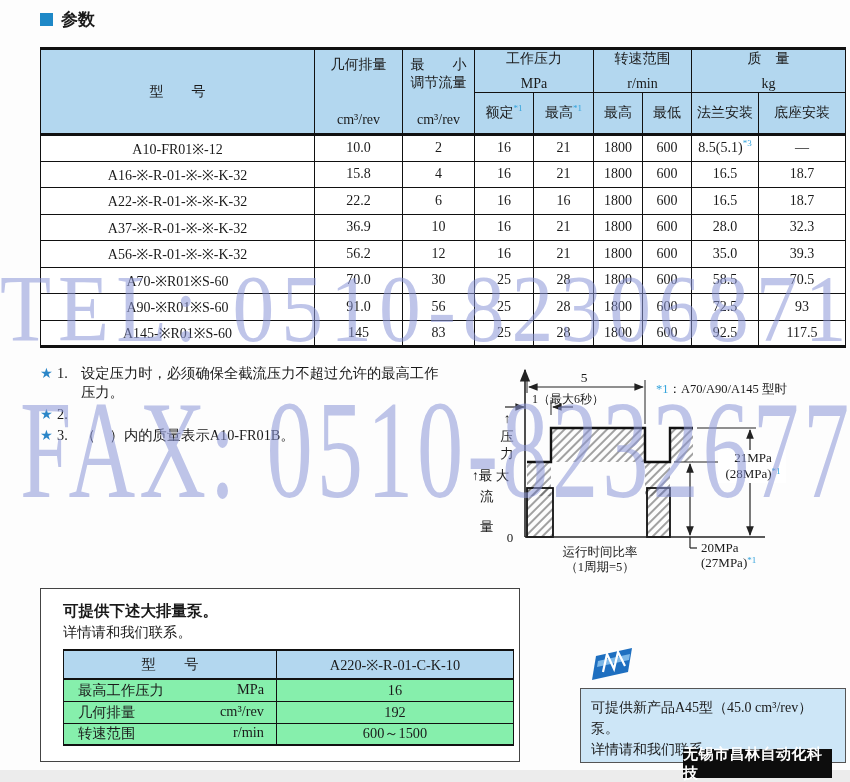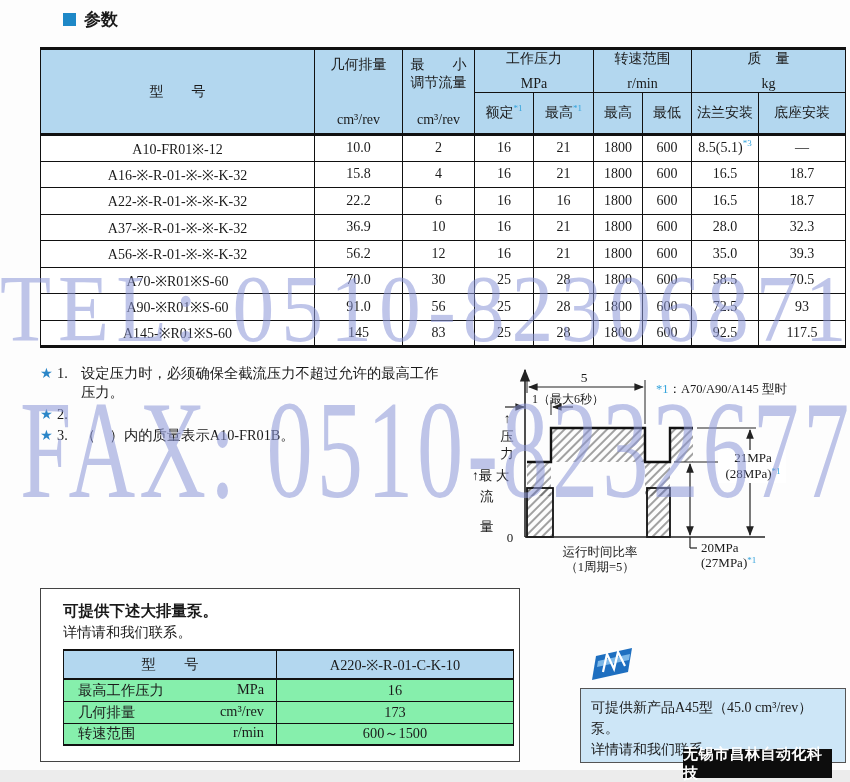--- a/index.html
+++ b/index.html
@@ -3,21 +3,21 @@
 <meta charset="utf-8">
 <style>
   * { margin:0; padding:0; box-sizing:border-box; }
   body { background:#ffffff; }
   #page {
     position:relative; width:850px; height:782px; margin:0 auto;
     background:#fdfdfd; overflow:hidden;
     font-family:"Liberation Serif","DejaVu Serif",serif; color:#1a1a1a;
   }
   
-  .sec-title { position:absolute; left:40px; top:8px; display:flex; align-items:center; gap:8px;margin-left:23px; }
+  .sec-title { position:absolute; left:40px; top:8px; display:flex; align-items:center; gap:8px; }
   .sec-sq { width:13px; height:13px; background:#1e88c7; }
   .sec-txt { font-family:"Liberation Sans","DejaVu Sans",sans-serif; font-weight:bold; font-size:17px; }
 
   
   table.main {
     position:absolute; left:40px; top:47px; width:805px;
     border-collapse:collapse; table-layout:fixed;
     border-left:1.5px solid #111; border-right:1.5px solid #111;
     border-top:3px solid #111; border-bottom:3px solid #111;
     font-size:14px;
@@ -357,21 +357,21 @@
           </td>
           <td class="val">16</td>
         </tr>
         <tr>
           <td>
             <div class="lbl-unit">
               <span>几何排量</span>
               <span>cm³/rev</span>
             </div>
           </td>
-          <td class="val">173</td>
+          <td class="val">192</td>
         </tr>
         <tr>
           <td>
             <div class="lbl-unit">
               <span>转速范围</span>
               <span>r/min</span>
             </div>
           </td>
           <td class="val">600～1500</td>
         </tr>

